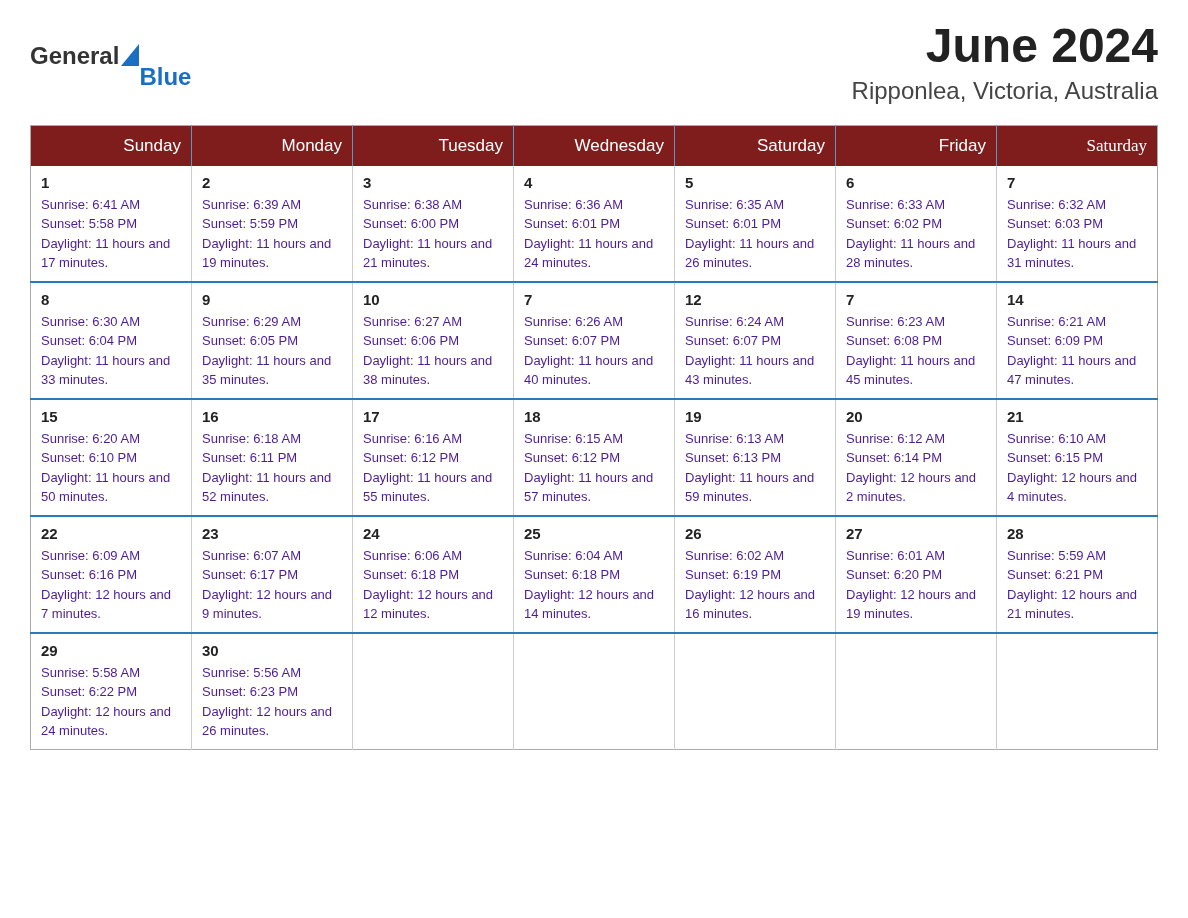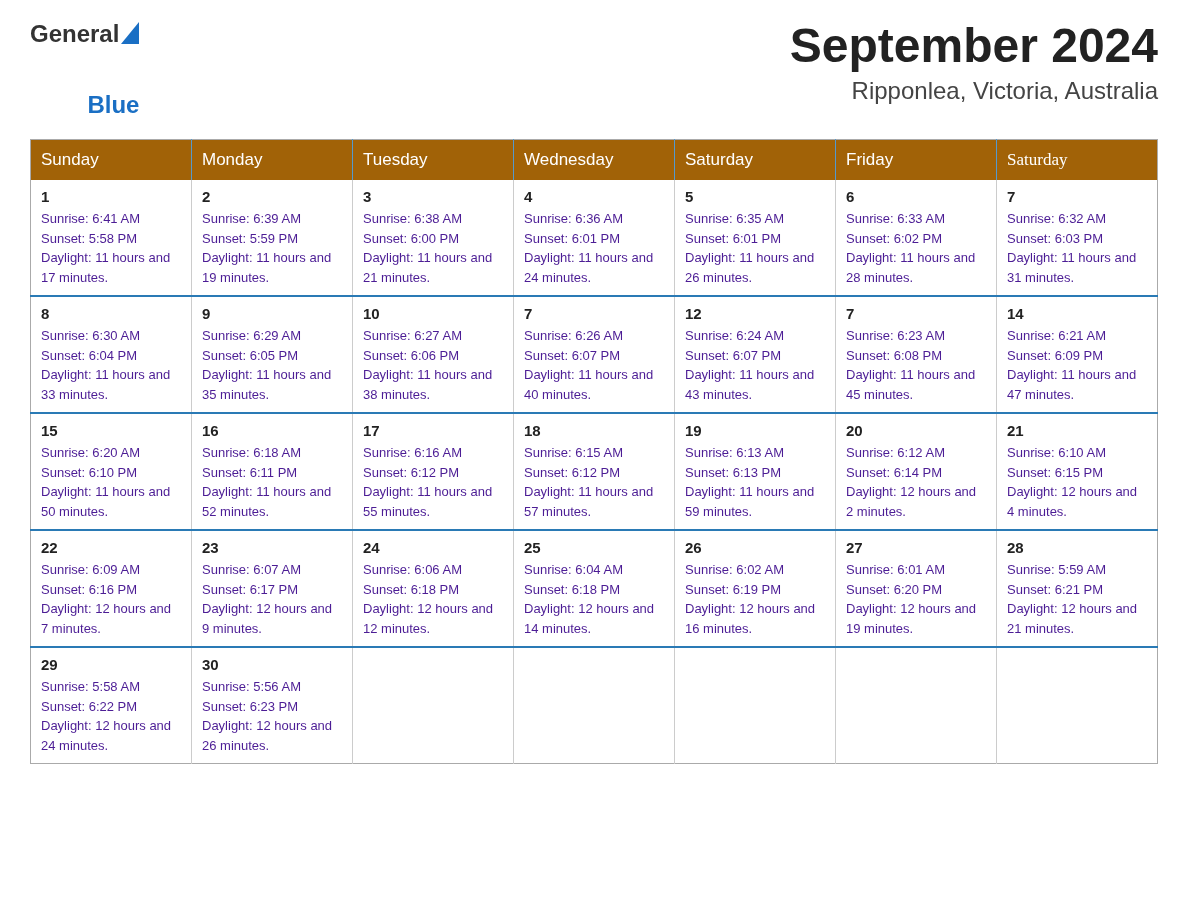--- a/index.html
+++ b/index.html
@@ -29,25 +29,25 @@
       font-size: 24px;
       color: #444;
       margin-top: 4px;
     }
     .calendar-table {
       width: 100%;
       border-collapse: collapse;
       border: 1px solid #aaa;
     }
     .calendar-table th {
-      background-color: #a16207;
+      background-color: #7f1d1d;
       color: #fff;
       font-size: 17px;
       padding: 10px 10px;
-      text-align: left;
+      text-align: right;
       border-right: 1px solid #5599cc;
       font-weight: normal;
     }
     .calendar-table th:last-child {
       border-right: none;
       font-family: Liberation Serif, serif;
     }
     .calendar-table td {
       border-right: 1px solid #ccc;
       border-bottom: 2px solid #2a7ab5;
@@ -73,22 +73,22 @@
     .day-info {
       font-size: 13px;
       line-height: 1.5;
       color: #4c1d95;
     }
     .empty-cell {
       background: #fff;
     }
     .logo-wrapper {
       display: flex;
-      flex-direction: column;
-      align-items: flex-end;
+      flex-direction: row;
+      align-items: center;
     }
     .logo-row {
       display: flex;
       align-items: center;
     }
     .logo-arrow {
       display: inline-block;
       width: 0;
       height: 0;
       border-style: solid;
@@ -114,21 +114,21 @@
 
 <div class="header-section">
   <div class="logo-wrapper">
     <div class="logo-row">
       <span class="logo-general">General</span>
       <span class="logo-arrow"></span>
     </div>
     <span class="logo-blue-text">Blue</span>
   </div>
   <div class="title-area">
-    <div class="month-title">September 2024</div>
+    <div class="month-title">June 2024</div>
     <div class="location-title">Ripponlea, Victoria, Australia</div>
   </div>
 </div>
 
 <table class="calendar-table">
   <thead>
     <tr>
     <th>Sunday</th>
         <th>Monday</th>
         <th>Tuesday</th>

